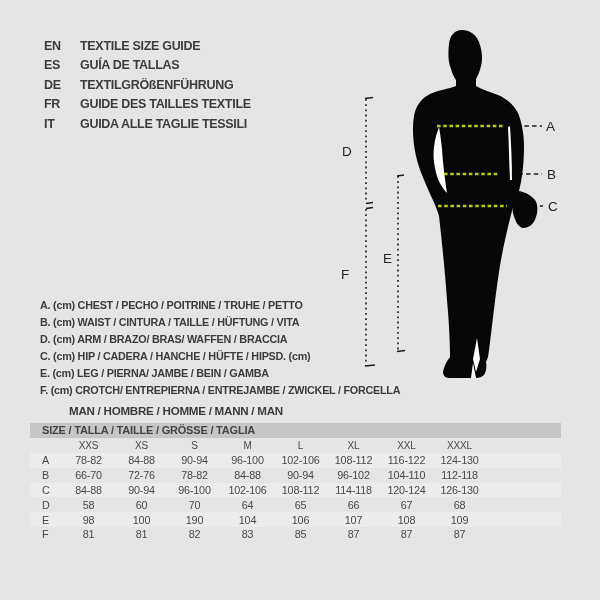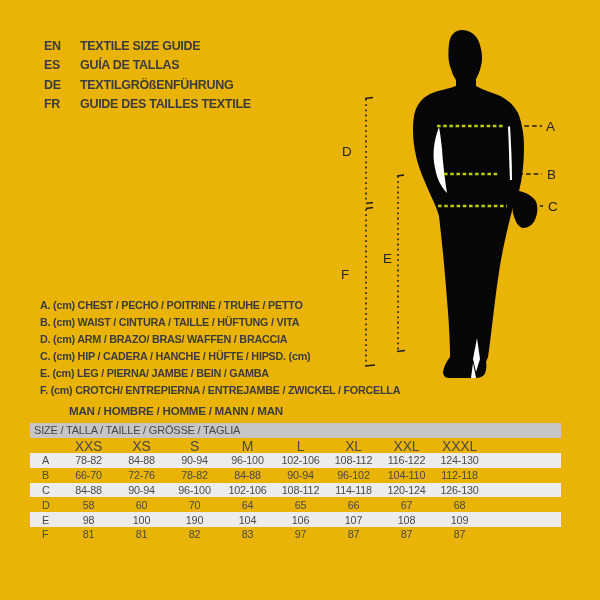--- a/index.html
+++ b/index.html
@@ -1,38 +1,38 @@
 <!DOCTYPE html>
 <html><head>
 <meta charset="utf-8">
 <style>
   html,body{margin:0;padding:0;background:#ffffff;}
   #canvas{
-    position:relative;width:600px;height:600px;background:#eab308;overflow:hidden;
+    position:relative;width:600px;height:600px;background:#e5e5e5;overflow:hidden;
     font-family:"Liberation Sans",sans-serif;color:#3e3e3e;
   }
   
   .lang-block{position:absolute;left:44px;top:36px;}
   .lang-row{display:flex;height:19.5px;align-items:center;
     font-size:12.5px;font-weight:700;letter-spacing:-0.3px;color:#3c3c3c;}
   .lang-code{width:36px;}
   
   .measure-block{position:absolute;left:40px;top:297px;}
   .measure-row{height:17px;line-height:17px;font-size:10.8px;font-weight:700;
     letter-spacing:-0.25px;color:#3c3c3c;white-space:nowrap;}
   
   .category{position:absolute;left:40px;top:404px;font-size:11.6px;font-weight:700;
     letter-spacing:-0.25px;color:#3c3c3c;padding-left:29px;}
   
   .size-table{position:absolute;left:30px;top:423px;width:531px;}
-  .thead{height:15px;line-height:15px;background:#c6c6c6;padding-left:4px;
-    font-size:11px;font-weight:400;letter-spacing:-0.2px;color:#454545;}
+  .thead{height:15px;line-height:15px;background:#c6c6c6;padding-left:12px;
+    font-size:11px;font-weight:700;letter-spacing:-0.2px;color:#454545;}
   .t-row{display:grid;grid-template-columns:32px repeat(8,53px) 1fr;
     align-items:center;height:14.8px;font-size:10.8px;letter-spacing:-0.2px;color:#4a4a4a;}
-  .t-row.sizes{height:15px;font-size:14px;}
+  .t-row.sizes{height:15px;font-size:10px;}
   .t-row.alt{background:#ececec;}
   .t-label{padding-left:12px;text-align:left;}
   .t-cell{text-align:center;}
   
   #diagram{position:absolute;left:0;top:0;}
   .marker-label{font-family:"Liberation Sans",sans-serif;font-size:13.5px;fill:#262626;}
 </style>
 </head>
 <body>
 
@@ -47,20 +47,24 @@
       <span class="lang-code">ES</span>
       <span class="lang-label">GUÍA DE TALLAS</span>
     </div>
     <div class="lang-row">
       <span class="lang-code">DE</span>
       <span class="lang-label">TEXTILGRÖßENFÜHRUNG</span>
     </div>
     <div class="lang-row">
       <span class="lang-code">FR</span>
       <span class="lang-label">GUIDE DES TAILLES TEXTILE</span>
+    </div>
+    <div class="lang-row">
+      <span class="lang-code">IT</span>
+      <span class="lang-label">GUIDA ALLE TAGLIE TESSILI</span>
     </div>
   </div>
 
   <svg id="diagram" width="600" height="600" viewBox="0 0 600 600">
 
     <g stroke="#1c1c1c" stroke-width="1.6" stroke-dasharray="4.5 3.2" fill="none">
       <path d="M509,126 L542,126"></path>
       <path d="M503,174 L542,174"></path>
       <path d="M509,206 L543,206"></path>
     </g>
@@ -229,21 +233,21 @@
       <span class="t-cell">109</span>
       <span></span>
     </div>
 
     <div class="t-row">
       <span class="t-label">F</span>
       <span class="t-cell">81</span>
       <span class="t-cell">81</span>
       <span class="t-cell">82</span>
       <span class="t-cell">83</span>
-      <span class="t-cell">97</span>
+      <span class="t-cell">85</span>
       <span class="t-cell">87</span>
       <span class="t-cell">87</span>
       <span class="t-cell">87</span>
       <span></span>
     </div>
   </div>
 
 </div>
 
 </body></html>

